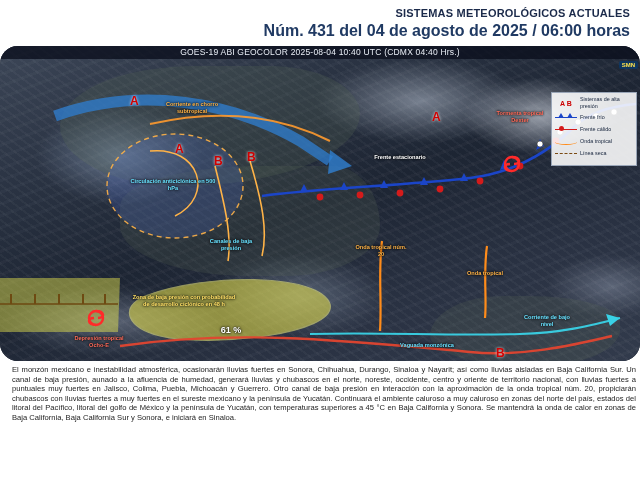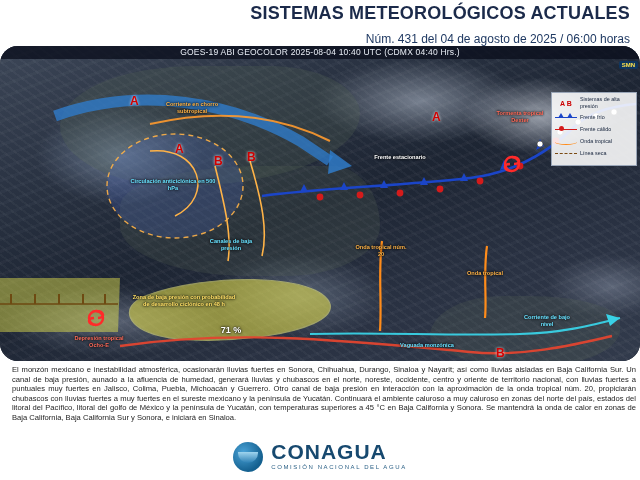--- a/index.html
+++ b/index.html
@@ -13,32 +13,32 @@
   .page{width:640px;height:480px;position:relative;}
 
   
   .header{
     height:46px;
     padding:4px 10px 0 10px;
     box-sizing:border-box;
     text-align:right;
   }
   .title{
-    font-size:18px;
+    font-size:11px;
     font-weight:bold;
     color:#1b2a4a;
     letter-spacing:.2px;
     line-height:19px;
   }
   .subtitle{
-    font-size:12px;
-    font-weight:normal;
+    font-size:16px;
+    font-weight:bold;
     color:#203a63;
     line-height:16px;
-    margin-top:8px;
+    margin-top:0;
   }
 
   
   .map-wrap{
     position:absolute;
     top:46px;left:0;
     width:640px;height:315px;
     background:#0b1020;
     overflow:hidden;
     border-radius:18px;
@@ -253,21 +253,21 @@
     <div style="position:absolute;right:2px;top:15px;font-size:6px;font-weight:bold;color:#ffe34d;background:rgba(0,60,120,.6);padding:1px 3px;border-radius:2px;">SMN</div>
 
     <div class="lbl or" style="left:152px;top:55px;width:80px;">Corriente en chorro subtropical</div>
     <div class="lbl cy" style="left:130px;top:132px;width:86px;">Circulación anticiclónica en 500 hPa</div>
     <div class="lbl cy" style="left:200px;top:192px;width:62px;">Canales de baja presión</div>
     <div class="lbl wh" style="left:372px;top:108px;width:56px;">Frente estacionario</div>
     <div class="lbl rd" style="left:492px;top:64px;width:56px;">Tormenta tropical Dexter</div>
     <div class="lbl or" style="left:352px;top:198px;width:58px;">Onda tropical núm. 20</div>
     <div class="lbl or" style="left:456px;top:224px;width:58px;">Onda tropical</div>
     <div class="lbl yl" style="left:132px;top:248px;width:104px;">Zona de baja presión con probabilidad de desarrollo ciclónico en 48 h</div>
-    <div class="lbl wh" style="left:214px;top:281px;width:34px;font-size:9px;">71 %</div>
+    <div class="lbl wh" style="left:214px;top:281px;width:34px;font-size:9px;">61 %</div>
     <div class="lbl rd" style="left:68px;top:289px;width:62px;">Depresión tropical Ocho-E</div>
     <div class="lbl cy" style="left:398px;top:296px;width:58px;">Vaguada monzónica</div>
     <div class="lbl cy" style="left:518px;top:268px;width:58px;">Corriente de bajo nivel</div>
 
     <div class="ab" style="left:130px;top:48px;">A</div>
     <div class="ab" style="left:175px;top:96px;">A</div>
     <div class="ab" style="left:432px;top:64px;">A</div>
     <div class="ab" style="left:214px;top:108px;">B</div>
     <div class="ab" style="left:247px;top:104px;">B</div>
     <div class="ab" style="left:496px;top:300px;">B</div>
@@ -299,21 +299,14 @@
     <div class="legend-row">
       <div class="legend-sym sym-line">
           <i></i>
         </div>
       <div class="legend-txt">Línea seca</div>
     </div>
   </div>
 
   <div class="textblock">El monzón mexicano e inestabilidad atmosférica, ocasionarán lluvias fuertes en Sonora, Chihuahua, Durango, Sinaloa y Nayarit; así como lluvias aisladas en Baja California Sur. Un canal de baja presión, aunado a la afluencia de humedad, generará lluvias y chubascos en el norte, noreste, occidente, centro y oriente de territorio nacional, con lluvias fuertes a puntuales muy fuertes en Jalisco, Colima, Puebla, Michoacán y Guerrero. Otro canal de baja presión en interacción con la aproximación de la onda tropical núm. 20, propiciarán chubascos con lluvias fuertes a muy fuertes en el sureste mexicano y la península de Yucatán. Continuará el ambiente caluroso a muy caluroso en zonas del norte del país, estados del litoral del Pacífico, litoral del golfo de México y la península de Yucatán, con temperaturas superiores a 45 °C en Baja California y Sonora. Se mantendrá la onda de calor en zonas de Baja California, Baja California Sur y Sonora, e iniciará en Sinaloa.</div>
 
-  <div class="footer">
-    <div class="logo-mark"></div>
-    <div class="logo-text">
-      <div class="cona">CONAGUA</div>
-      <div class="sub">COMISIÓN NACIONAL DEL AGUA</div>
-    </div>
-  </div>
 
 </div>
 
 </body></html>

